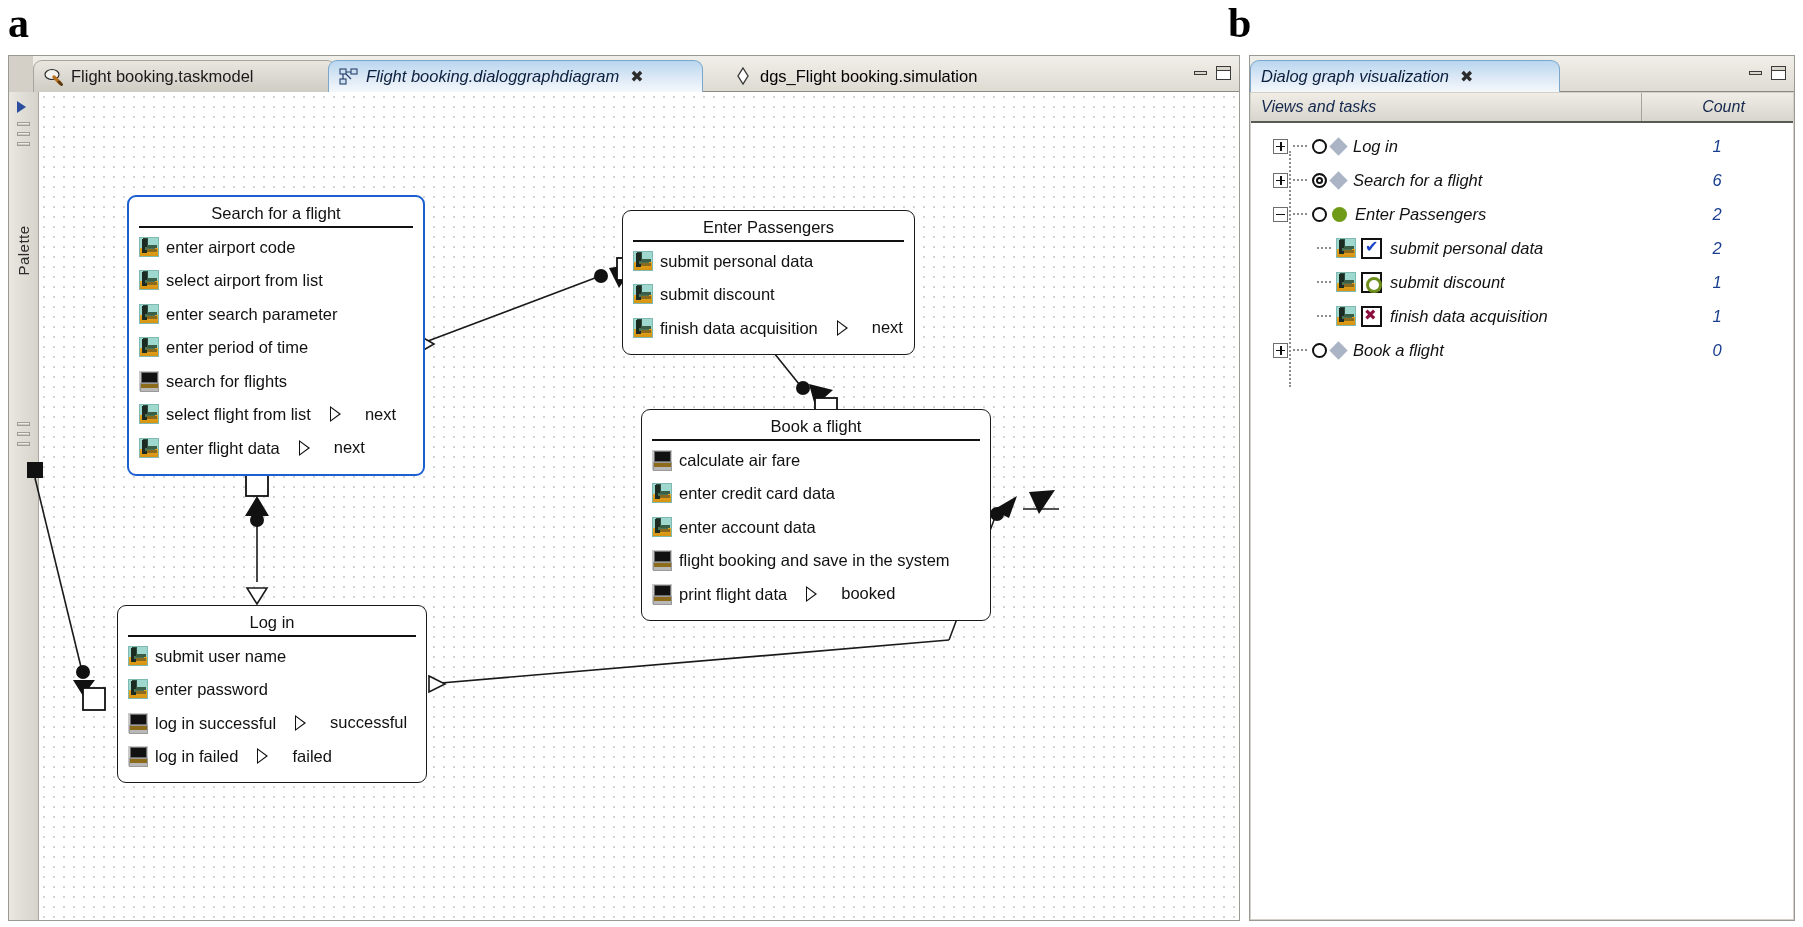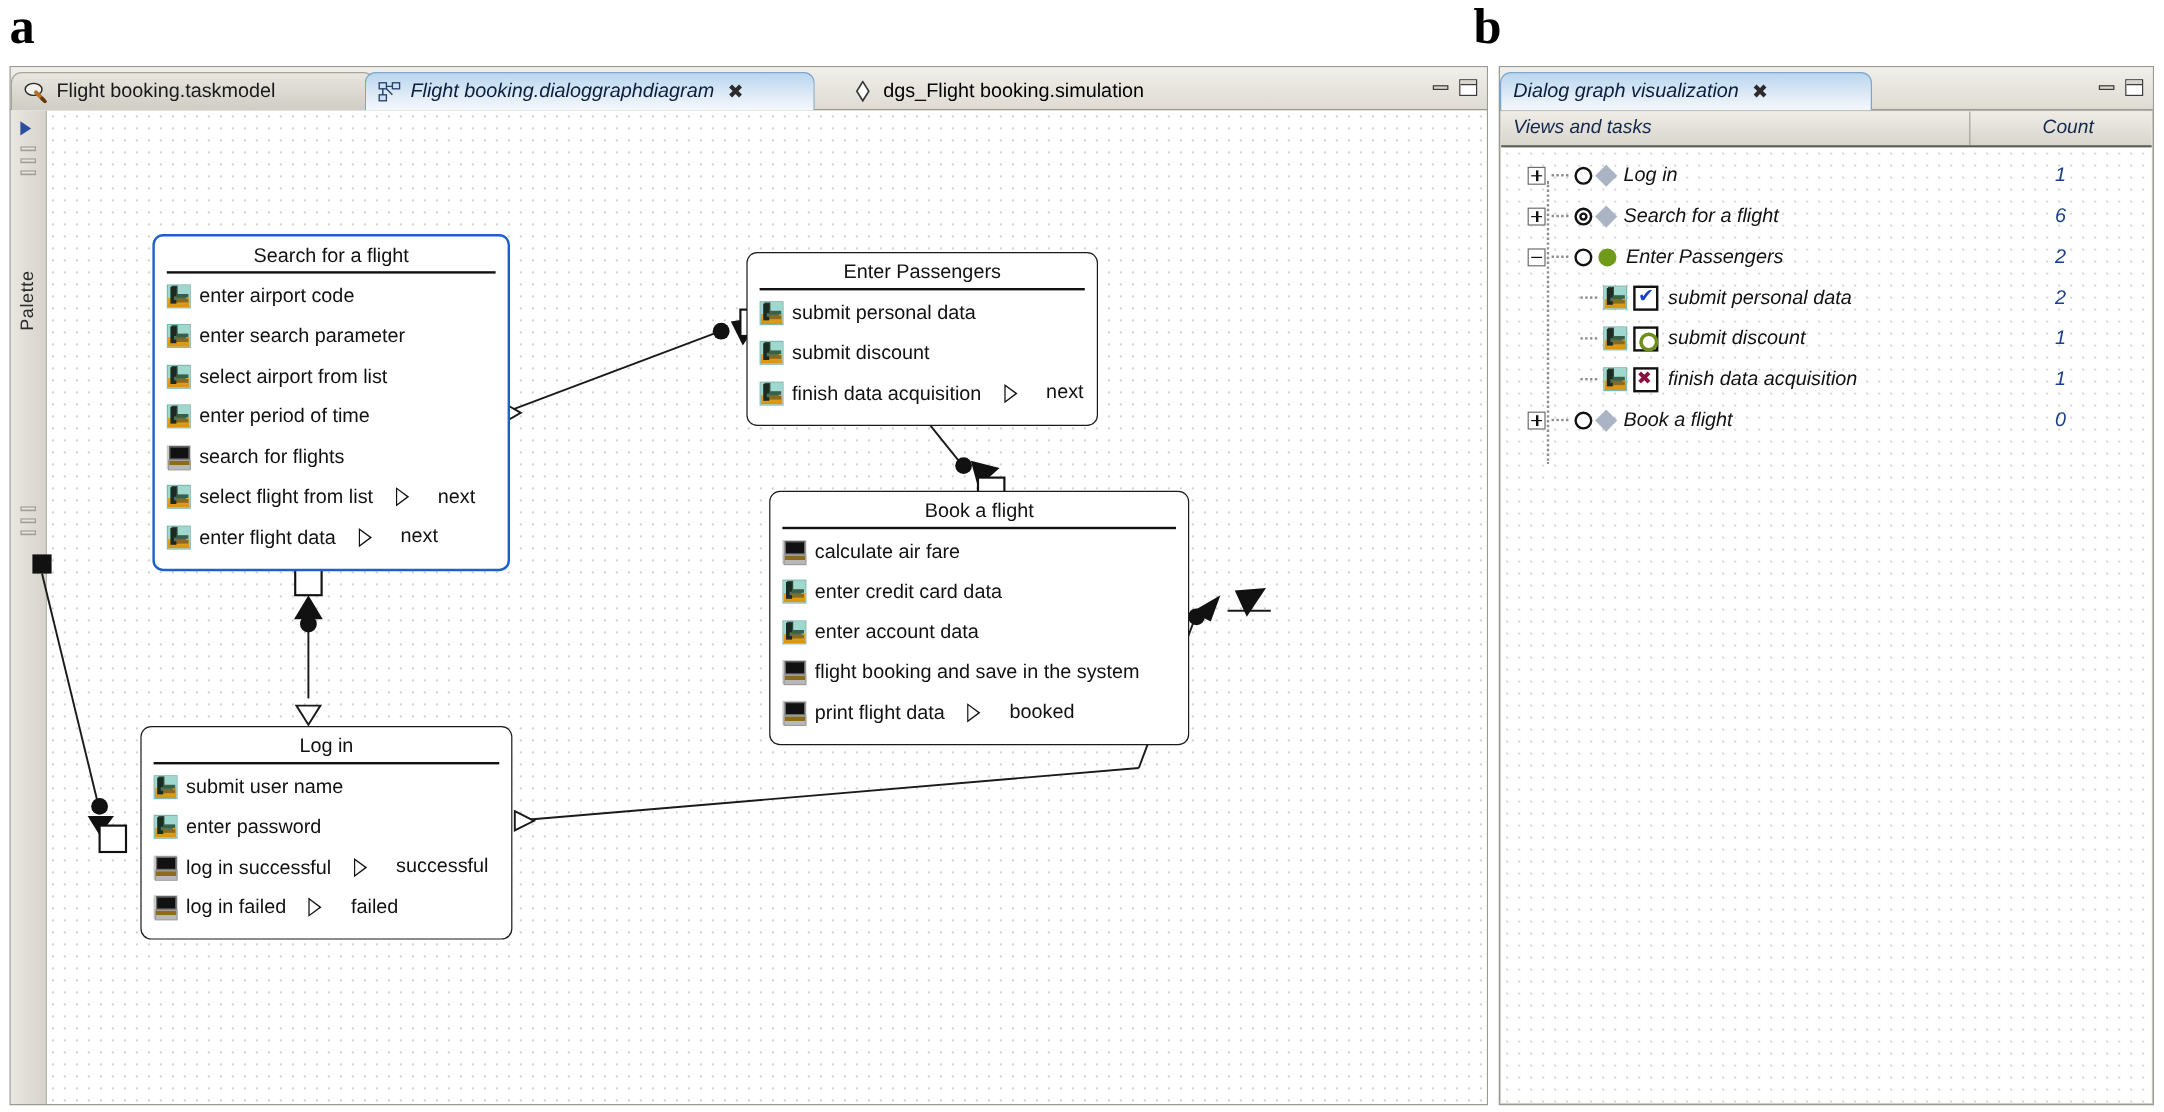--- a/index.html
+++ b/index.html
@@ -275,21 +275,21 @@
   }
 </style>
 </head>
 <body>
 
 <div id="root">
 
   <div class="panel-letter" id="letter-a">a</div>
   <div class="panel-letter" id="letter-b">b</div>
 
-  <div class="win" id="editor-window" style="left:8px; top:55px; width:1232px; height:866px;">
+  <div class="win" id="editor-window" style="left:8px; top:55px; width:1232px; height:866px;padding-left:24px;">
 
     <div class="tabstrip">
 
       <div class="tab inactive" style="left:0px; width:303px;">
         <span style="display:inline-block;width:20px;height:18px;position:relative;">
           <svg width="20" height="18" viewBox="0 0 20 18">
             <ellipse cx="8" cy="6.5" rx="7" ry="5" fill="#f3f2ef" stroke="#2a2a2a" stroke-width="1.2"></ellipse>
             <path d="M10 9 L16 15" stroke="#b8711f" stroke-width="3.4" stroke-linecap="round"></path>
             <path d="M15 14 L17.5 16.5" stroke="#5d3a12" stroke-width="3" stroke-linecap="round"></path>
           </svg>
@@ -376,25 +376,25 @@
       </svg>
 
       <div class="node selected" id="node-search" style="left:118px; top:103px; width:298px;">
         <div class="ntitle">Search for a flight</div>
         <div class="nrow">
           <span class="ico ico-user"></span>
           <span class="lbl">enter airport code</span>
         </div>
         <div class="nrow">
           <span class="ico ico-user"></span>
+          <span class="lbl">select airport from list</span>
+        </div>
+        <div class="nrow">
+          <span class="ico ico-user"></span>
           <span class="lbl">enter search parameter</span>
-        </div>
-        <div class="nrow">
-          <span class="ico ico-user"></span>
-          <span class="lbl">select airport from list</span>
         </div>
         <div class="nrow">
           <span class="ico ico-user"></span>
           <span class="lbl">enter period of time</span>
         </div>
         <div class="nrow">
           <span class="ico ico-sys"></span>
           <span class="lbl">search for flights</span>
         </div>
         <div class="nrow">

